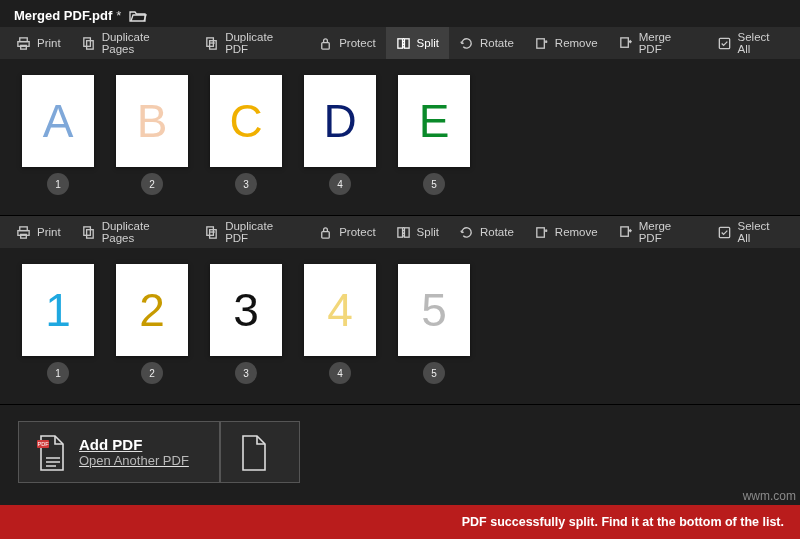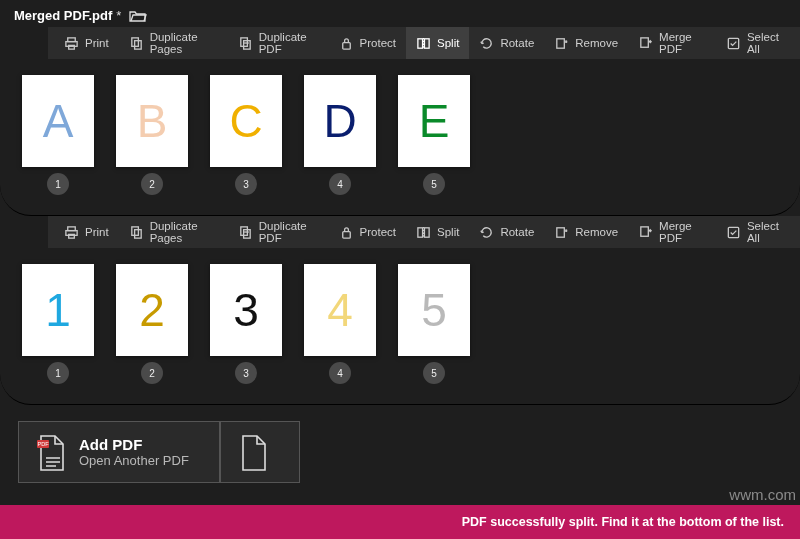--- a/index.html
+++ b/index.html
@@ -1,41 +1,41 @@
 <!DOCTYPE html>
 <html><head>
 <meta charset="utf-8">
 <style>
   * { box-sizing: border-box; margin: 0; padding: 0; }
   html, body { width: 800px; height: 539px; background: #1e1e1e; font-family: "Segoe UI", Arial, sans-serif; color: #e0e0e0; overflow: hidden; }
   .app { width: 800px; height: 539px; position: relative; }
-  .doc-section { border-bottom: 1px solid #000; border-radius: 31px; }
+  .doc-section { border-bottom: 1px solid #000; }
   .doc-title-row { display: flex; align-items: center; gap: 8px; padding: 8px 14px 4px 14px; font-size: 13px; font-weight: 600; color: #fff; }
   .doc-title-row .asterisk { color: #ddd; font-weight: normal; margin-left: -4px; }
   .folder-icon { width: 18px; height: 14px; display: inline-block; }
-  .toolbar { display: flex; align-items: center; gap: 0; padding: 4px 6px; height: 32px; background: #2c2c2c; font-size: 11.5px; margin-left: 48px; }
+  .toolbar { display: flex; align-items: center; gap: 0; padding: 4px 6px; height: 32px; background: #2c2c2c; font-size: 11.5px; }
   .tbtn { display: flex; align-items: center; gap: 6px; padding: 0 10px; height: 32px; color: #d0d0d0; cursor: pointer; }
   .tbtn.active { background: #3f3f3f; color: #fff; }
   .ticon { width: 15px; height: 15px; display: inline-flex; align-items: center; justify-content: center; }
   .ticon svg { width: 15px; height: 15px; stroke: #c8c8c8; stroke-width: 1.4; fill: none; }
   .tbtn.active .ticon svg { stroke: #fff; }
   .pages-row { display: flex; gap: 22px; padding: 16px 22px 20px 22px; }
   .page-thumb { width: 72px; display: flex; flex-direction: column; align-items: center; gap: 6px; cursor: pointer; }
   .page-paper { width: 72px; height: 92px; background: #fff; display: flex; align-items: center; justify-content: center; box-shadow: 0 1px 4px rgba(0,0,0,0.5); }
   .page-paper .glyph { font-size: 46px; font-weight: 400; font-family: "Segoe UI Light", "Segoe UI", Arial, sans-serif; }
   .page-badge { width: 22px; height: 22px; border-radius: 50%; background: #4a4a4a; color: #eee; font-size: 10px; display: flex; align-items: center; justify-content: center; }
-  .bottom-actions { display: flex; padding: 16px 18px 0 18px; }
+  .bottom-actions { display: flex; padding: 16px 18px 0 18px; text-decoration: underline; }
   .big-btn { display: flex; align-items: center; gap: 12px; padding: 12px 30px 12px 16px; border: 1px solid #555; background: #2a2a2a; cursor: pointer; }
   .big-btn .big-icon { width: 32px; height: 36px; }
   .big-btn .texts { display: flex; flex-direction: column; }
   .big-btn .title { font-size: 15px; font-weight: 600; color: #fff; }
   .big-btn .sub { font-size: 13px; color: #b8b8b8; }
-  .status-bar { position: absolute; left: 0; right: 0; bottom: 0; height: 34px; background: #be185d; display: flex; align-items: center; justify-content: flex-end; padding: 0 16px; }
+  .status-bar { position: absolute; left: 0; right: 0; bottom: 0; height: 34px; background: #b91c1c; display: flex; align-items: center; justify-content: flex-end; padding: 0 16px; }
   .status-bar .msg { font-size: 12.5px; font-weight: 700; color: #fff; }
-  .watermark { position: absolute; right: 4px; bottom: 36px; font-size: 15px; color: #8a8a8a; margin-top: 32px; }
+  .watermark { position: absolute; right: 4px; bottom: 36px; font-size: 12px; color: #8a8a8a; margin-top: 32px; }
 </style>
 </head>
 <body>
 
 <div class="app" id="app">
 
   <div id="docs">
       <div class="doc-section">
         <div class="doc-title-row">
           <span>Merged PDF.pdf</span>

